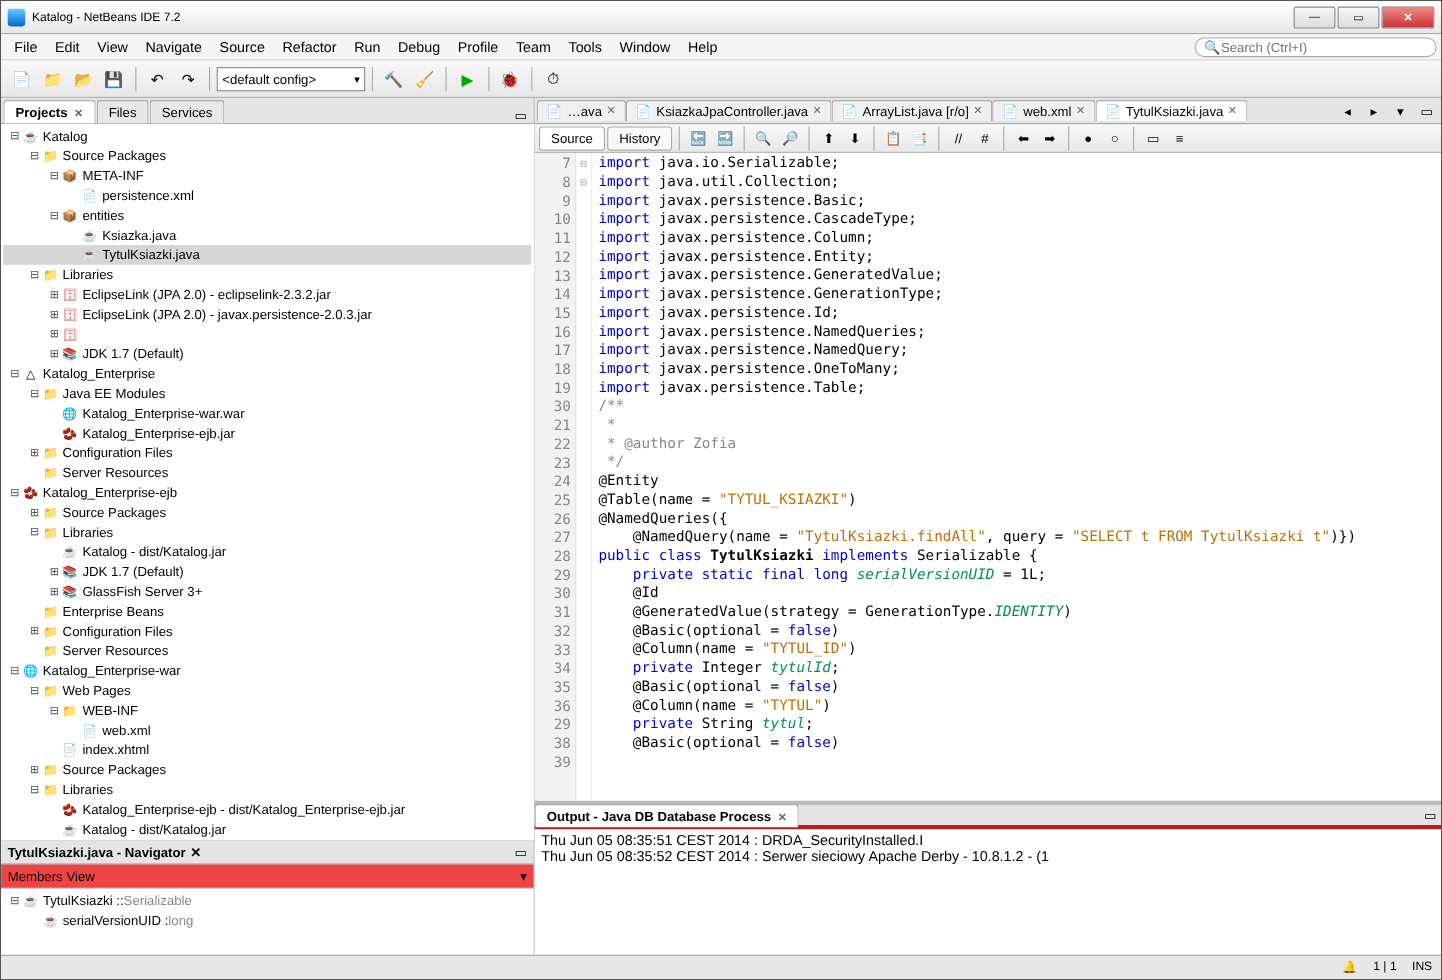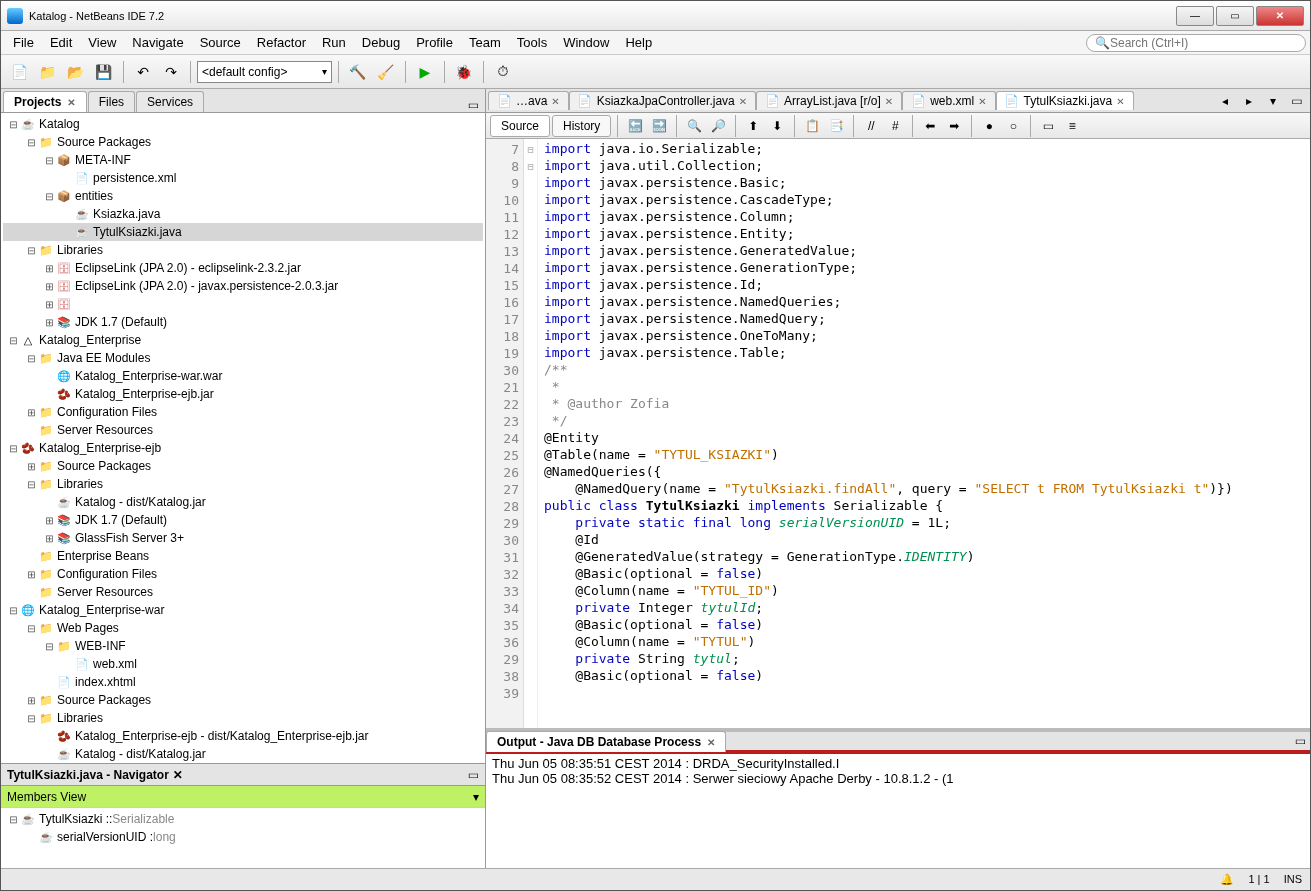--- a/index.html
+++ b/index.html
@@ -36,21 +36,21 @@
 .tree { flex:1; overflow:auto; background:#FFF; padding:2px; }
 .tnode { display:flex; align-items:center; height:18px; white-space:nowrap; }
 .ticon { width:16px; height:16px; display:inline-flex; align-items:center; justify-content:center; font-size:11px; margin-right:3px; }
 .tnode.sel { background:#D6D6D6; }
 .tnode .name { }
 .tnode .hint { color:#888; }
 .ex { width:13px; text-align:center; color:#555; font-size:10px; cursor:pointer; }
 
 .navigator { height:105px; border-top:1px solid #999; display:flex; flex-direction:column; }
 .nav-hdr { height:22px; background:#E4E4E4; border-bottom:1px solid #999; display:flex; align-items:center; padding:0 6px; font-weight:bold; font-size:12px; }
-.nav-filter { height:22px; border-bottom:1px solid #CCC; display:flex; align-items:center; padding:0 6px; background:#bef264;text-align:right; }
+.nav-filter { height:22px; border-bottom:1px solid #CCC; display:flex; align-items:center; padding:0 6px; background:#ef4444;text-align:right; }
 
 .editor-tabs { height:24px; background:#E4E4E4; border-bottom:1px solid #999; display:flex; align-items:center; padding:0 2px; }
 .etab { padding:2px 8px; border:1px solid #AAA; border-bottom:none; background:#F0F0F0; font-size:12px; display:flex; align-items:center; gap:4px; border-radius:3px 3px 0 0; }
 .etab.active { background:#FFF; }
 .etab .x { font-size:10px; color:#666; }
 .enav { margin-left:auto; display:flex; gap:2px; align-items:center; }
 
 .subtabs { height:26px; background:linear-gradient(#F8F8F8,#E8E8E8); border-bottom:1px solid #AAA; display:flex; align-items:center; padding:0 4px; gap:2px; }
 .stab { padding:3px 10px; border:1px solid #AAA; background:#F8F8F8; font-size:12px; border-radius:3px; }
 .stab.active { background:#FFF; }

